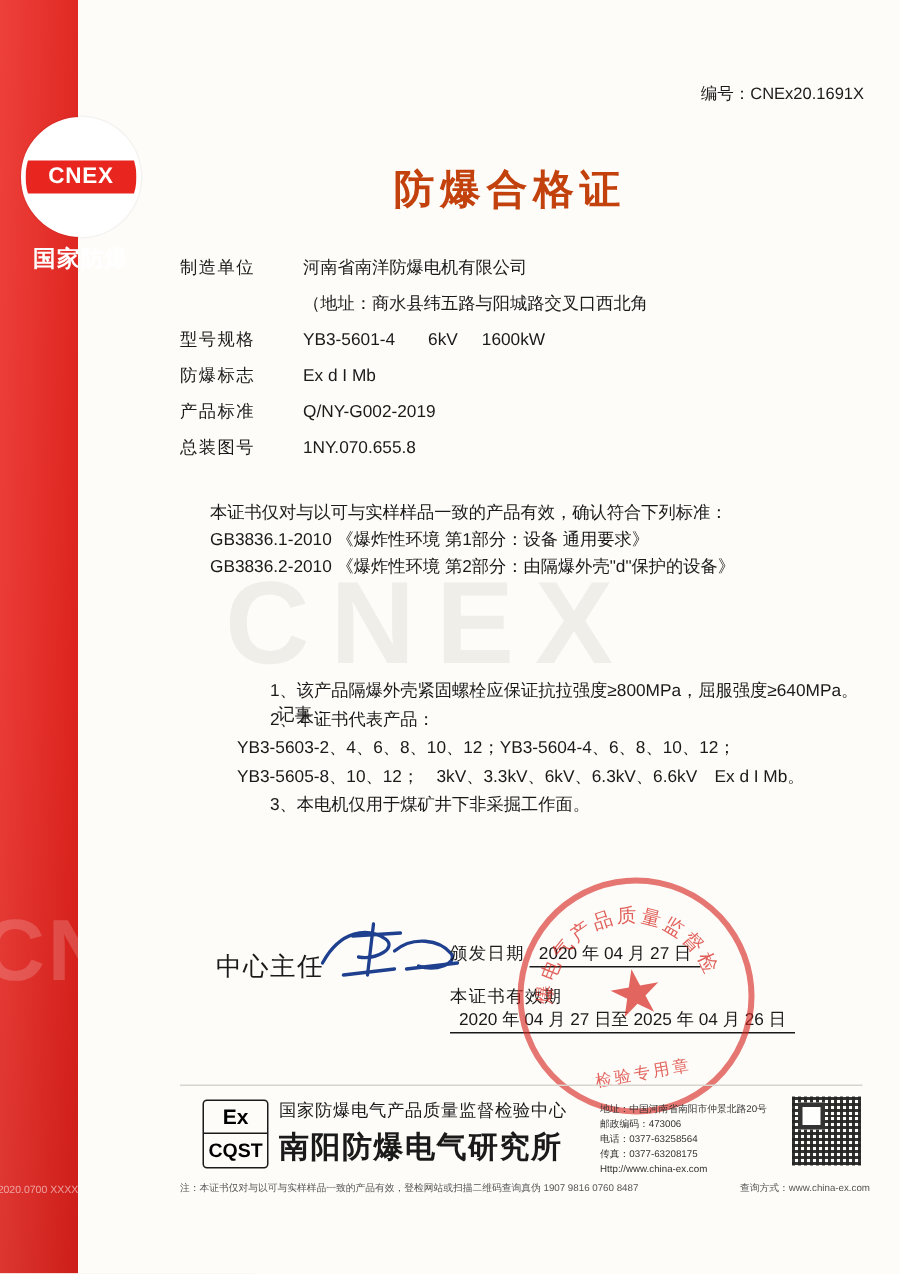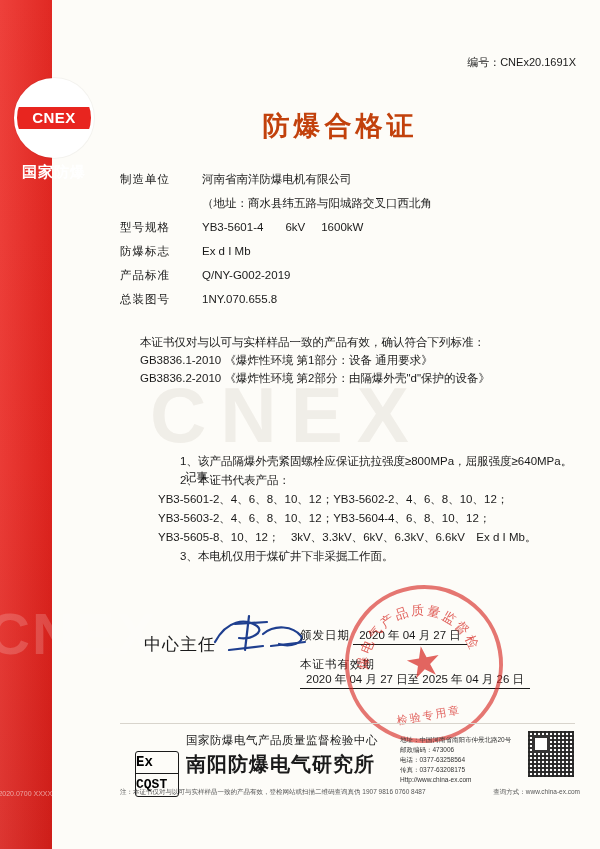--- a/index.html
+++ b/index.html
@@ -123,22 +123,22 @@
   }
   .stamp .bottom-text{
     position:absolute;left:0;bottom:16px;width:142px;text-align:center;
     font-size:11px;color:rgba(214,35,30,0.85);letter-spacing:2px;
   }
   
   .footer-rule{
     position:absolute;left:120px;top:723px;width:455px;height:1px;background:#d8d4cc;
   }
   .ex-box{
-    position:absolute;left:135px;top:751px;width:42px;height:44px;
-    border:1.6px solid #1a1a1a;border-radius:3px;text-align:left;font-family:Liberation Mono, monospace;
+    position:absolute;left:135px;top:733px;width:42px;height:44px;
+    border:1.6px solid #1a1a1a;border-radius:3px;text-align:center;
   }
   .ex-box .ex{font-size:14px;font-weight:bold;line-height:21px;border-bottom:1.4px solid #1a1a1a;display:block;}
   .ex-box .cq{font-size:13px;font-weight:bold;line-height:21px;display:block;}
   .footer-names{
     position:absolute;left:186px;top:733px;width:230px;
   }
   .fn1{font-size:11.5px;color:#1a1a1a;letter-spacing:0.5px;margin-bottom:3px;}
   .fn2{font-size:20px;font-weight:bold;color:#1a1a1a;letter-spacing:1px;}
   .footer-addr{
     position:absolute;left:400px;top:735px;width:120px;
@@ -220,21 +220,20 @@
   <div class="note-block">
     <div>本证书仅对与以可与实样样品一致的产品有效，确认符合下列标准：</div>
     <div>GB3836.1-2010 《爆炸性环境 第1部分：设备 通用要求》</div>
     <div>GB3836.2-2010 《爆炸性环境 第2部分：由隔爆外壳"d"保护的设备》</div>
   </div>
 
   <div class="remark">
     <div class="lbl">记事：</div>
     <div class="body">1、该产品隔爆外壳紧固螺栓应保证抗拉强度≥800MPa，屈服强度≥640MPa。</div>
     <div class="body">2、本证书代表产品：</div>
-    <div class="body ind">YB3-5601-2、4、6、8、10、12；YB3-5602-2、4、6、8、10、12；</div>
     <div class="body ind">YB3-5603-2、4、6、8、10、12；YB3-5604-4、6、8、10、12；</div>
     <div class="body ind">YB3-5605-8、10、12；　3kV、3.3kV、6kV、6.3kV、6.6kV　Ex d I Mb。</div>
     <div class="body">3、本电机仅用于煤矿井下非采掘工作面。</div>
   </div>
 
   <div class="sig-left-label">中心主任</div>
 
   <svg class="signature" viewBox="0 0 110 46">
     <g stroke="#1f3f8f" stroke-width="2.2" fill="none" stroke-linecap="round">
       <path d="M10 30 C 22 8, 40 6, 52 14 C 60 20, 46 28, 34 26"></path>

